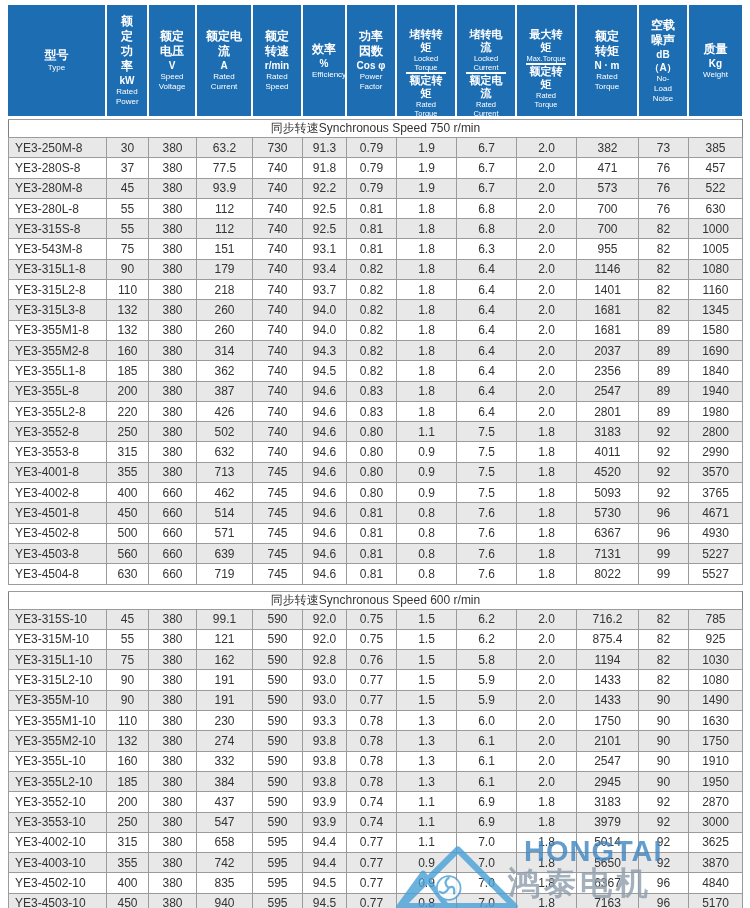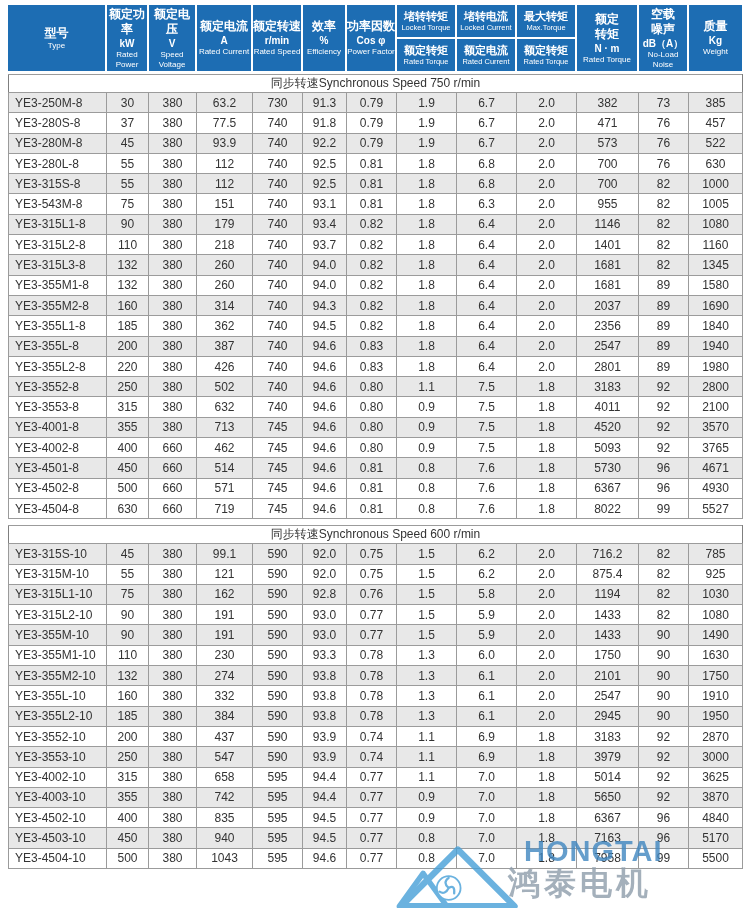--- a/index.html
+++ b/index.html
@@ -11,21 +11,21 @@
   body{
     width:750px;height:908px;position:relative;overflow:hidden;
     background:#ffffff;
     font-family:"Liberation Sans","DejaVu Sans",sans-serif;
   }
   .page{position:absolute;inset:0;padding:5px 8px 0 8px;}
   table{border-collapse:collapse;table-layout:fixed;width:734px;}
   
   .hdr{margin-bottom:3px;}
   .hdr th{
-    background:var(--header-bg);color:#fff;height:66px;padding:0;
+    background:var(--header-bg);color:#fff;height:66px;padding:9px;
     vertical-align:middle;font-weight:bold;text-align:center;
   }
   .hdr th + th{border-left:2px solid #fff;}
   .zh{font-size:12px;line-height:15px;font-weight:bold;}
   .unit{font-size:10px;line-height:13px;font-weight:bold;}
   .en{font-size:8px;line-height:10px;font-weight:normal;}
   .split{display:flex;flex-direction:column;height:66px;}
   .half{flex:1;display:flex;flex-direction:column;justify-content:center;}
   .half.top{border-bottom:2px solid #fff;}
   .half .zh{font-size:11px;line-height:13px;}
@@ -419,21 +419,21 @@
           <td>380</td>
           <td>632</td>
           <td>740</td>
           <td>94.6</td>
           <td>0.80</td>
           <td>0.9</td>
           <td>7.5</td>
           <td>1.8</td>
           <td>4011</td>
           <td>92</td>
-          <td>2100</td>
+          <td>2990</td>
         </tr>
         <tr class="alt">
           <td class="type">YE3-4001-8</td>
           <td>355</td>
           <td>380</td>
           <td>713</td>
           <td>745</td>
           <td>94.6</td>
           <td>0.80</td>
           <td>0.9</td>
@@ -480,20 +480,35 @@
           <td>571</td>
           <td>745</td>
           <td>94.6</td>
           <td>0.81</td>
           <td>0.8</td>
           <td>7.6</td>
           <td>1.8</td>
           <td>6367</td>
           <td>96</td>
           <td>4930</td>
+        </tr>
+        <tr class="alt">
+          <td class="type">YE3-4503-8</td>
+          <td>560</td>
+          <td>660</td>
+          <td>639</td>
+          <td>745</td>
+          <td>94.6</td>
+          <td>0.81</td>
+          <td>0.8</td>
+          <td>7.6</td>
+          <td>1.8</td>
+          <td>7131</td>
+          <td>99</td>
+          <td>5227</td>
         </tr>
         <tr>
           <td class="type">YE3-4504-8</td>
           <td>630</td>
           <td>660</td>
           <td>719</td>
           <td>745</td>
           <td>94.6</td>
           <td>0.81</td>
           <td>0.8</td>

